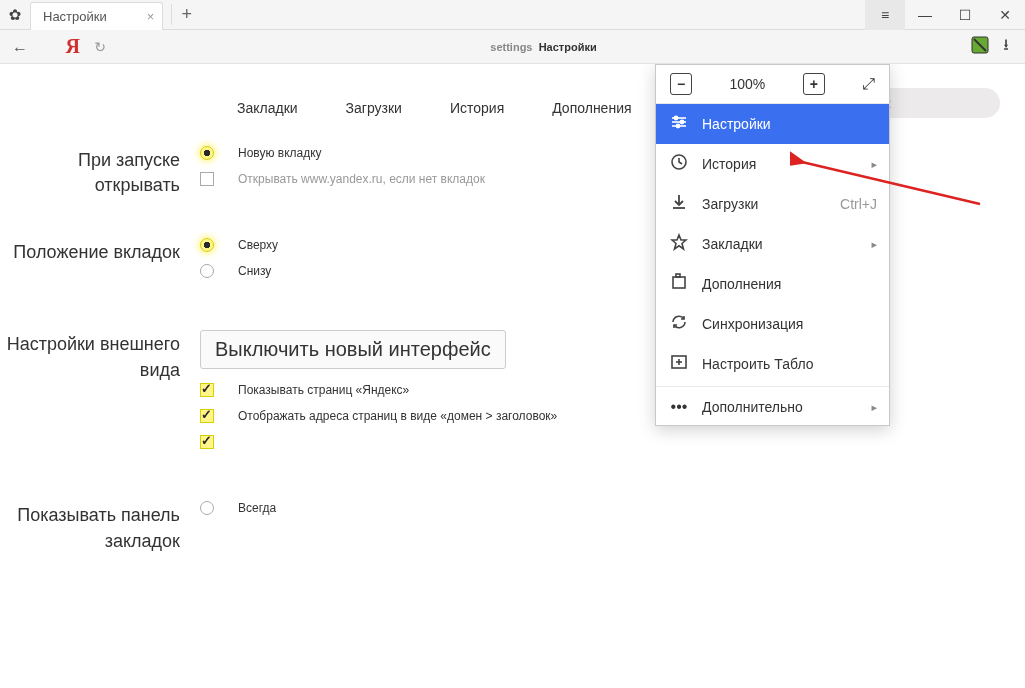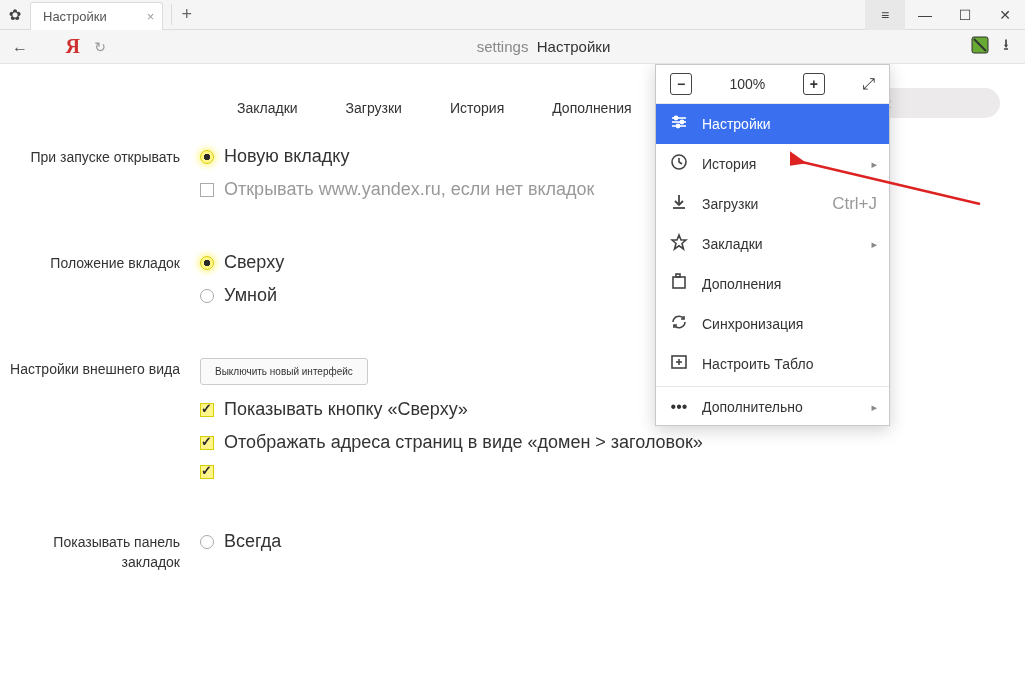--- a/index.html
+++ b/index.html
@@ -15,60 +15,60 @@
 .new-tab-btn { width: 30px; text-align: center; font-size: 18px; color: #666; border-left: 1px solid #dcdcdc; display: flex; align-items: center; justify-content: center; margin-left: 8px; }
 .titlebar-right { display: flex; align-items: center; }
 .win-btn { width: 40px; height: 30px; display: flex; align-items: center; justify-content: center; font-size: 14px; color: #444; }
 .hamburger-btn { width: 40px; background: #e8e8e8; }
 
 
 .addressbar { height: 34px; background: #f5f5f5; display: flex; align-items: center; border-bottom: 1px solid #e3e3e3; padding-right: 6px; }
 .back-btn { width: 40px; text-align: center; font-size: 16px; color: #555; }
 .ylogo { width: 40px; text-align: right; font-size: 20px; font-weight: bold; color: #d03030; font-family: Georgia, serif; }
 .reload { width: 40px; text-align: center; font-size: 14px; color: #999; }
-.url-area { flex: 1; text-align: center; font-size: 15px; color: #888; }
+.url-area { flex: 1; text-align: center; font-size: 11px; color: #888; font-weight: bold; }
 .url-area .u2 { color: #333; }
 .ext-icon { width: 26px; text-align: center; font-size: 15px; }
 .down-small { width: 26px; text-align: center; font-size: 16px; color: #444; }
 
 
 .content { position: relative; height: calc(100% - 64px); overflow: hidden; }
 .page { height: 100%; overflow-y: scroll; padding: 0 0 20px 0; }
 
 
 .navtabs { display: flex; align-items: center; gap: 24px; padding: 30px 0 24px 0; margin-left: 225px; }
 .navtab { font-size: 14px; color: #333; padding: 6px 12px; }
 .navtab.active { background: #eceaea; border-radius: 14px; color: #000; }
 
 
 .search-pill { position: absolute; top: 24px; left: 830px; width: 170px; height: 30px; background: #eceaea; border-radius: 15px; display: flex; align-items: center; padding: 0 14px; color: #999; font-size: 13px; }
 
 
 .section { display: flex; margin-bottom: 40px; }
-.section-label { width: 200px; text-align: right; padding-right: 20px; font-size: 14px; color: #333; line-height: 1.4; padding-top: 2px; }
+.section-label { width: 200px; text-align: right; padding-right: 20px; font-size: 18px; color: #333; line-height: 1.4; padding-top: 2px; }
 .section-body { flex: 1; }
-.opt { display: flex; align-items: center; gap: 10px; margin-bottom: 12px; font-size: 18px; color: #333; }
+.opt { display: flex; align-items: center; gap: 24px; margin-bottom: 12px; font-size: 12px; color: #333; }
 .opt.sub { color: #999; }
 .radio { width: 14px; height: 14px; border-radius: 50%; border: 1px solid #aaa; position: relative; flex-shrink: 0; }
 .radio.checked { border-color: #d8cf00; background: radial-gradient(circle, #2a2a2a 0 3.5px, #fff58a 3.5px 7px, transparent 7px); box-shadow: 0 0 6px 2px rgba(255,245,120,0.9); }
 .checkbox { width: 14px; height: 14px; border: 1px solid #aaa; position: relative; flex-shrink: 0; }
 .checkbox.checked { background: #fff58a; border-color: #d8cf00; }
 .checkbox.checked::after { content: "✓"; position: absolute; top: -3px; left: 0; font-size: 13px; color: #2a2a2a; font-weight: bold; }
-.btn { display: inline-block; padding: 7px 14px; border: 1px solid #ccc; border-radius: 3px; background: #fafafa; font-size: 10px; color: #333; margin-bottom: 14px; }
+.btn { display: inline-block; padding: 7px 14px; border: 1px solid #ccc; border-radius: 3px; background: #fafafa; font-size: 20px; color: #333; margin-bottom: 14px; }
 
 
 .dropdown { position: absolute; top: 0; left: 655px; width: 235px; background: #fff; border: 1px solid #c8c8c8; box-shadow: 0 4px 16px rgba(0,0,0,0.18); z-index: 10; }
 .dd-zoom { display: flex; align-items: center; justify-content: space-between; padding: 8px 14px; border-bottom: 1px solid #e8e8e8; }
 .zoom-box { width: 22px; height: 22px; border: 1.8px solid #444; border-radius: 3px; display: flex; align-items: center; justify-content: center; font-size: 14px; font-weight: bold; }
 .zoom-val { font-size: 14px; color: #333; }
 .dd-item { display: flex; align-items: center; padding: 9px 14px; gap: 14px; font-size: 14px; color: #333; position: relative; }
 .dd-item.sel { background: #3a6ff0; color: #fff; }
 .dd-icon { width: 18px; text-align: center; font-size: 16px; }
 .dd-arrow { position: absolute; right: 12px; font-size: 11px; color: #888; }
-.dd-short { position: absolute; right: 12px; font-size: 17px; color: #999; margin-left: 34px; }
+.dd-short { position: absolute; right: 12px; font-size: 14px; color: #999; margin-left: 34px; }
 .dd-sep { height: 1px; background: #e8e8e8; margin: 2px 0; }
 
 
 .red-arrow { position: absolute; top: 80px; left: 790px; pointer-events: none; z-index: 12; }
 
 
 .page::-webkit-scrollbar { width: 16px; }
 .page::-webkit-scrollbar-track { background: #f0f0f0; }
 .page::-webkit-scrollbar-thumb { background: #c4c4c4; }
 </style>
@@ -139,32 +139,32 @@
 
     <div class="section">
       <div class="section-label">Положение вкладок</div>
       <div class="section-body">
         <div class="opt">
             <span class="radio checked"></span>
             <span>Сверху</span>
           </div>
         <div class="opt">
             <span class="radio"></span>
-            <span>Умной</span>
+            <span>Снизу</span>
           </div>
       </div>
     </div>
 
     <div class="section">
       <div class="section-label">Настройки внешнего вида</div>
       <div class="section-body">
         <div class="btn">Выключить новый интерфейс</div>
         <div class="opt">
             <span class="checkbox checked"></span>
-            <span>Показывать кнопку «Сверху»</span>
+            <span>Показывать страниц «Яндекс»</span>
           </div>
         <div class="opt">
             <span class="checkbox checked"></span>
             <span>Отображать адреса страниц в виде «домен &gt; заголовок»</span>
           </div>
         <div class="opt">
             <span class="checkbox checked"></span>
           </div>
       </div>
     </div>

